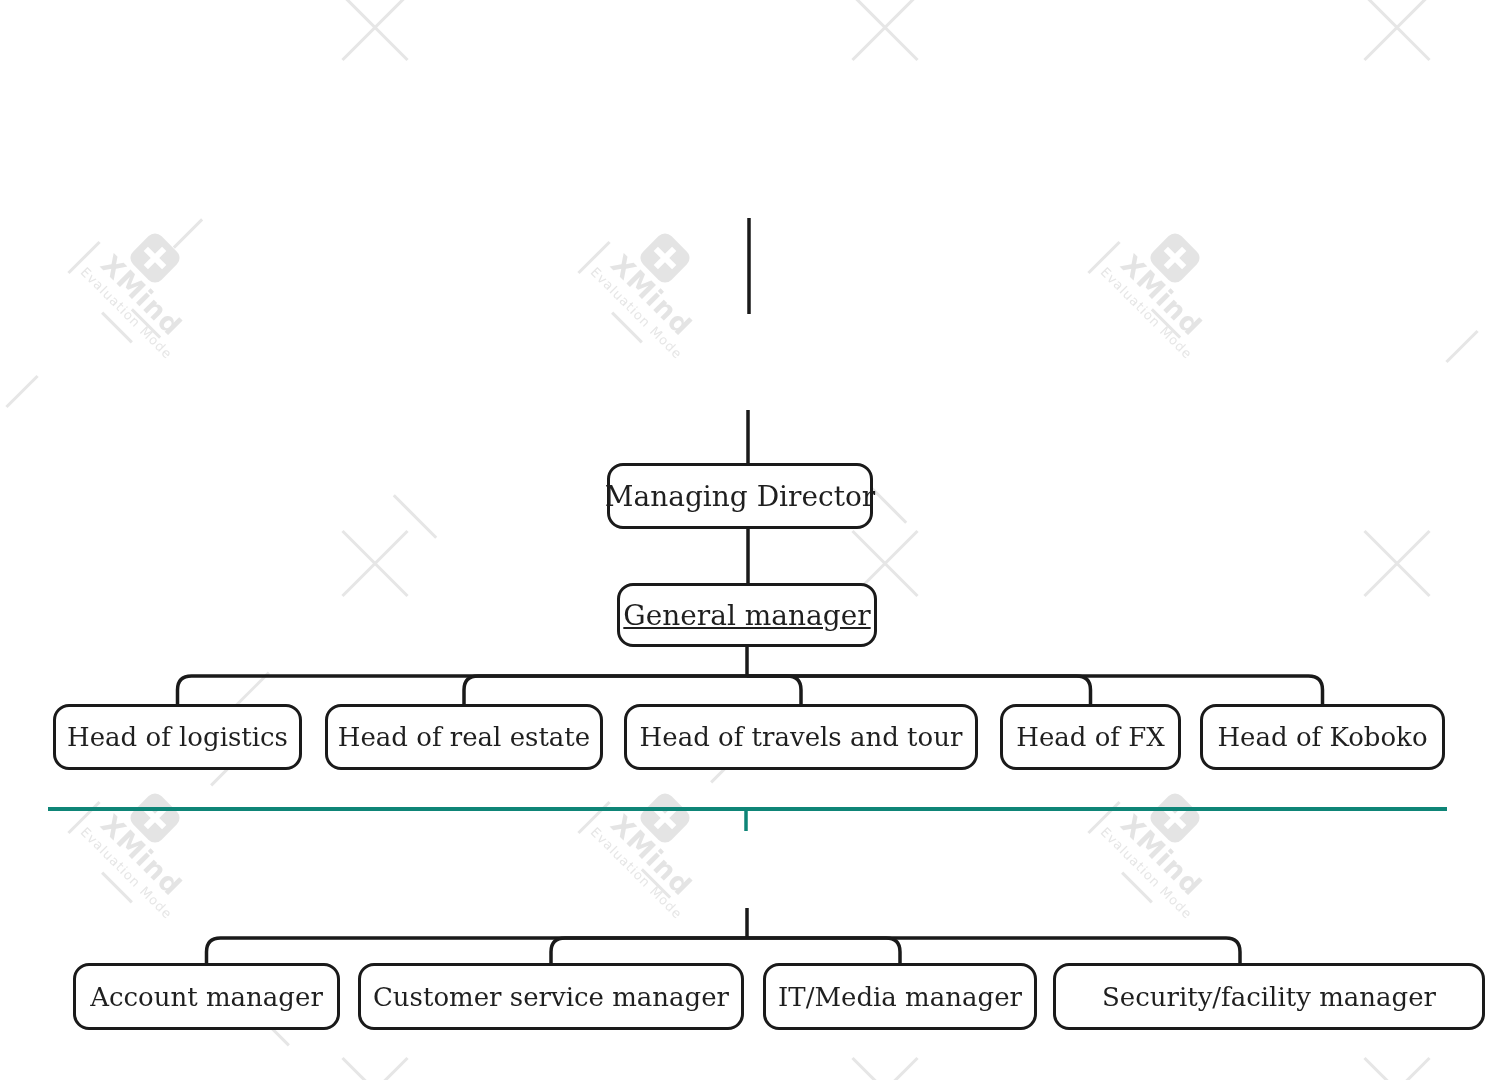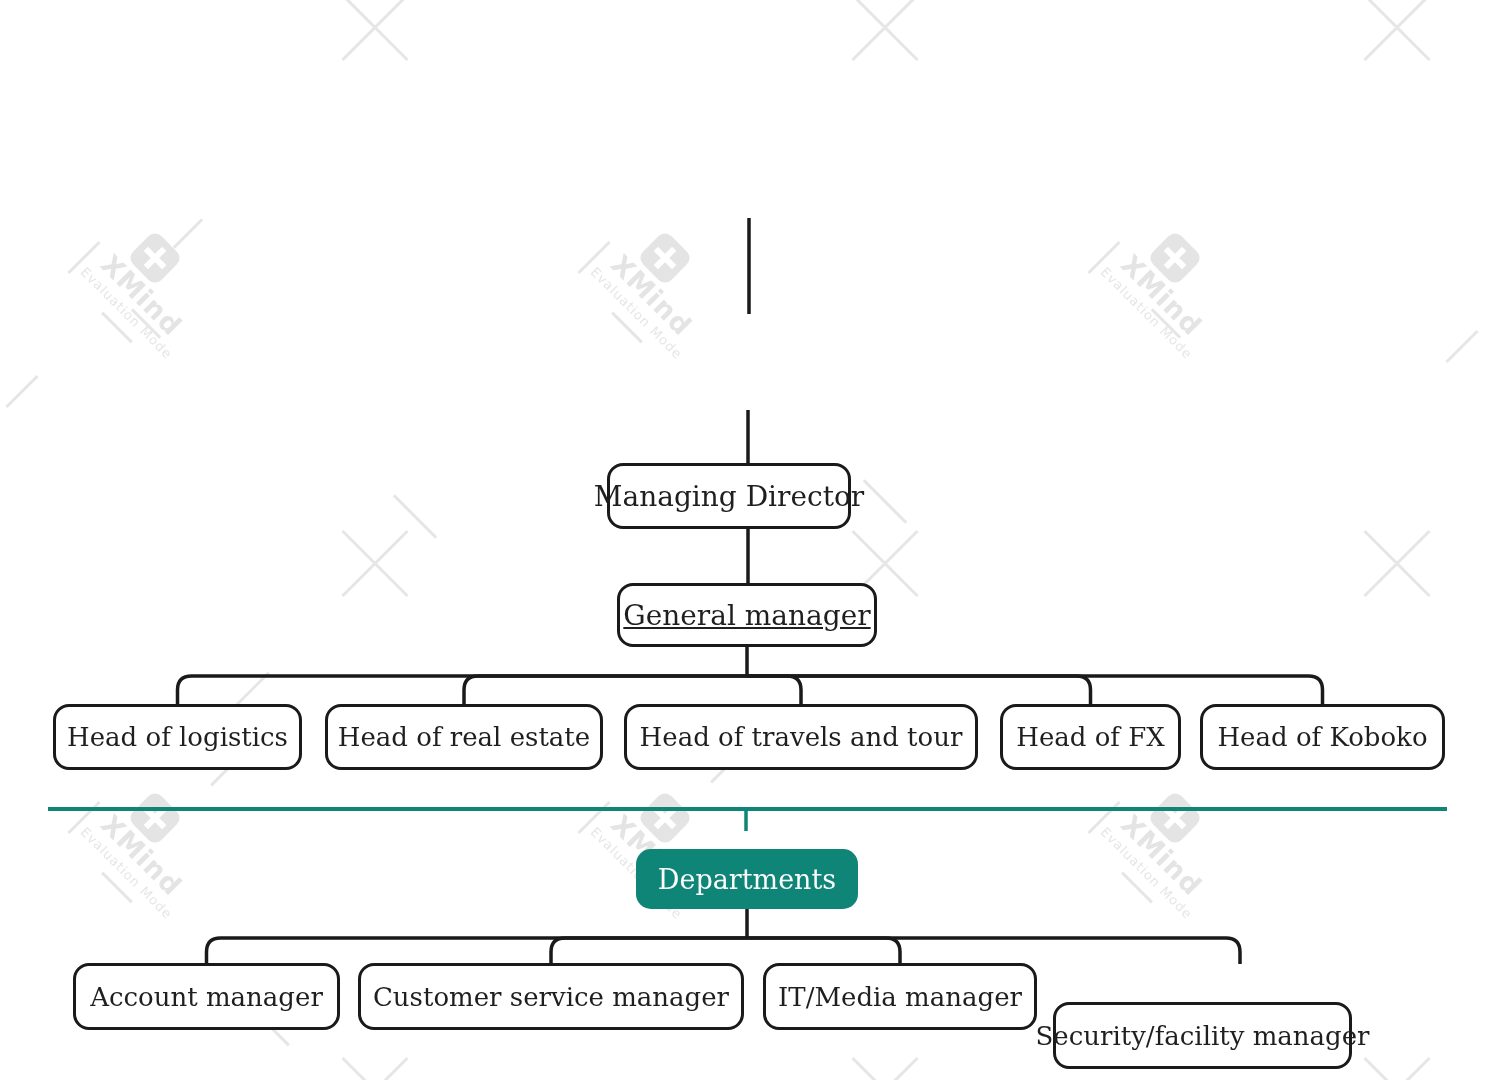--- a/index.html
+++ b/index.html
@@ -131,21 +131,21 @@
       <path d="M747 938 H1226 Q1240 938 1240 952 V964"></path>
     </g>
     <g fill="none" stroke="#0e8577">
       <path stroke-width="4" d="M48 809 H1447"></path>
       <path stroke-width="3.5" d="M746 811 V831"></path>
     </g>
   </svg>
 
 
 
-  <div class="node node-mid" style="left:607px;top:463px;width:244px;height:66px;">
+  <div class="node node-mid" style="left:607px;top:463px;width:266px;height:66px;">
     <span>Managing Director</span>
   </div>
 
   <div class="node node-mid" style="left:617px;top:583px;width:260px;height:64px;text-decoration:underline;">
     <span>General manager</span>
   </div>
 
   <div class="node node-leaf" style="left:53px;top:704px;width:249px;height:66px;">
     <span>Head of logistics</span>
   </div>
@@ -155,30 +155,27 @@
   <div class="node node-leaf" style="left:624px;top:704px;width:354px;height:66px;">
     <span>Head of travels and tour</span>
   </div>
   <div class="node node-leaf" style="left:1000px;top:704px;width:181px;height:66px;">
     <span>Head of FX</span>
   </div>
   <div class="node node-leaf" style="left:1200px;top:704px;width:245px;height:66px;">
     <span>Head of Koboko</span>
   </div>
 
-  <div class="node node-dept" style="left:636px;top:849px;width:222px;height:60px;">
-    <span>Departments</span>
-  </div>
 
   <div class="node node-leaf" style="left:73px;top:963px;width:267px;height:67px;justify-content:center;">
     <span>Account manager</span>
   </div>
   <div class="node node-leaf" style="left:358px;top:963px;width:386px;height:67px;">
     <span>Customer service manager</span>
   </div>
   <div class="node node-leaf" style="left:763px;top:963px;width:274px;height:67px;text-align:right;">
     <span>IT/Media manager</span>
   </div>
-  <div class="node node-leaf" style="left:1053px;top:963px;width:299px;height:67px;margin-top:39px;">
+  <div class="node node-leaf" style="left:1053px;top:963px;width:432px;height:67px;">
     <span>Security/facility manager</span>
   </div>
 
 </div>
 
 </body></html>

